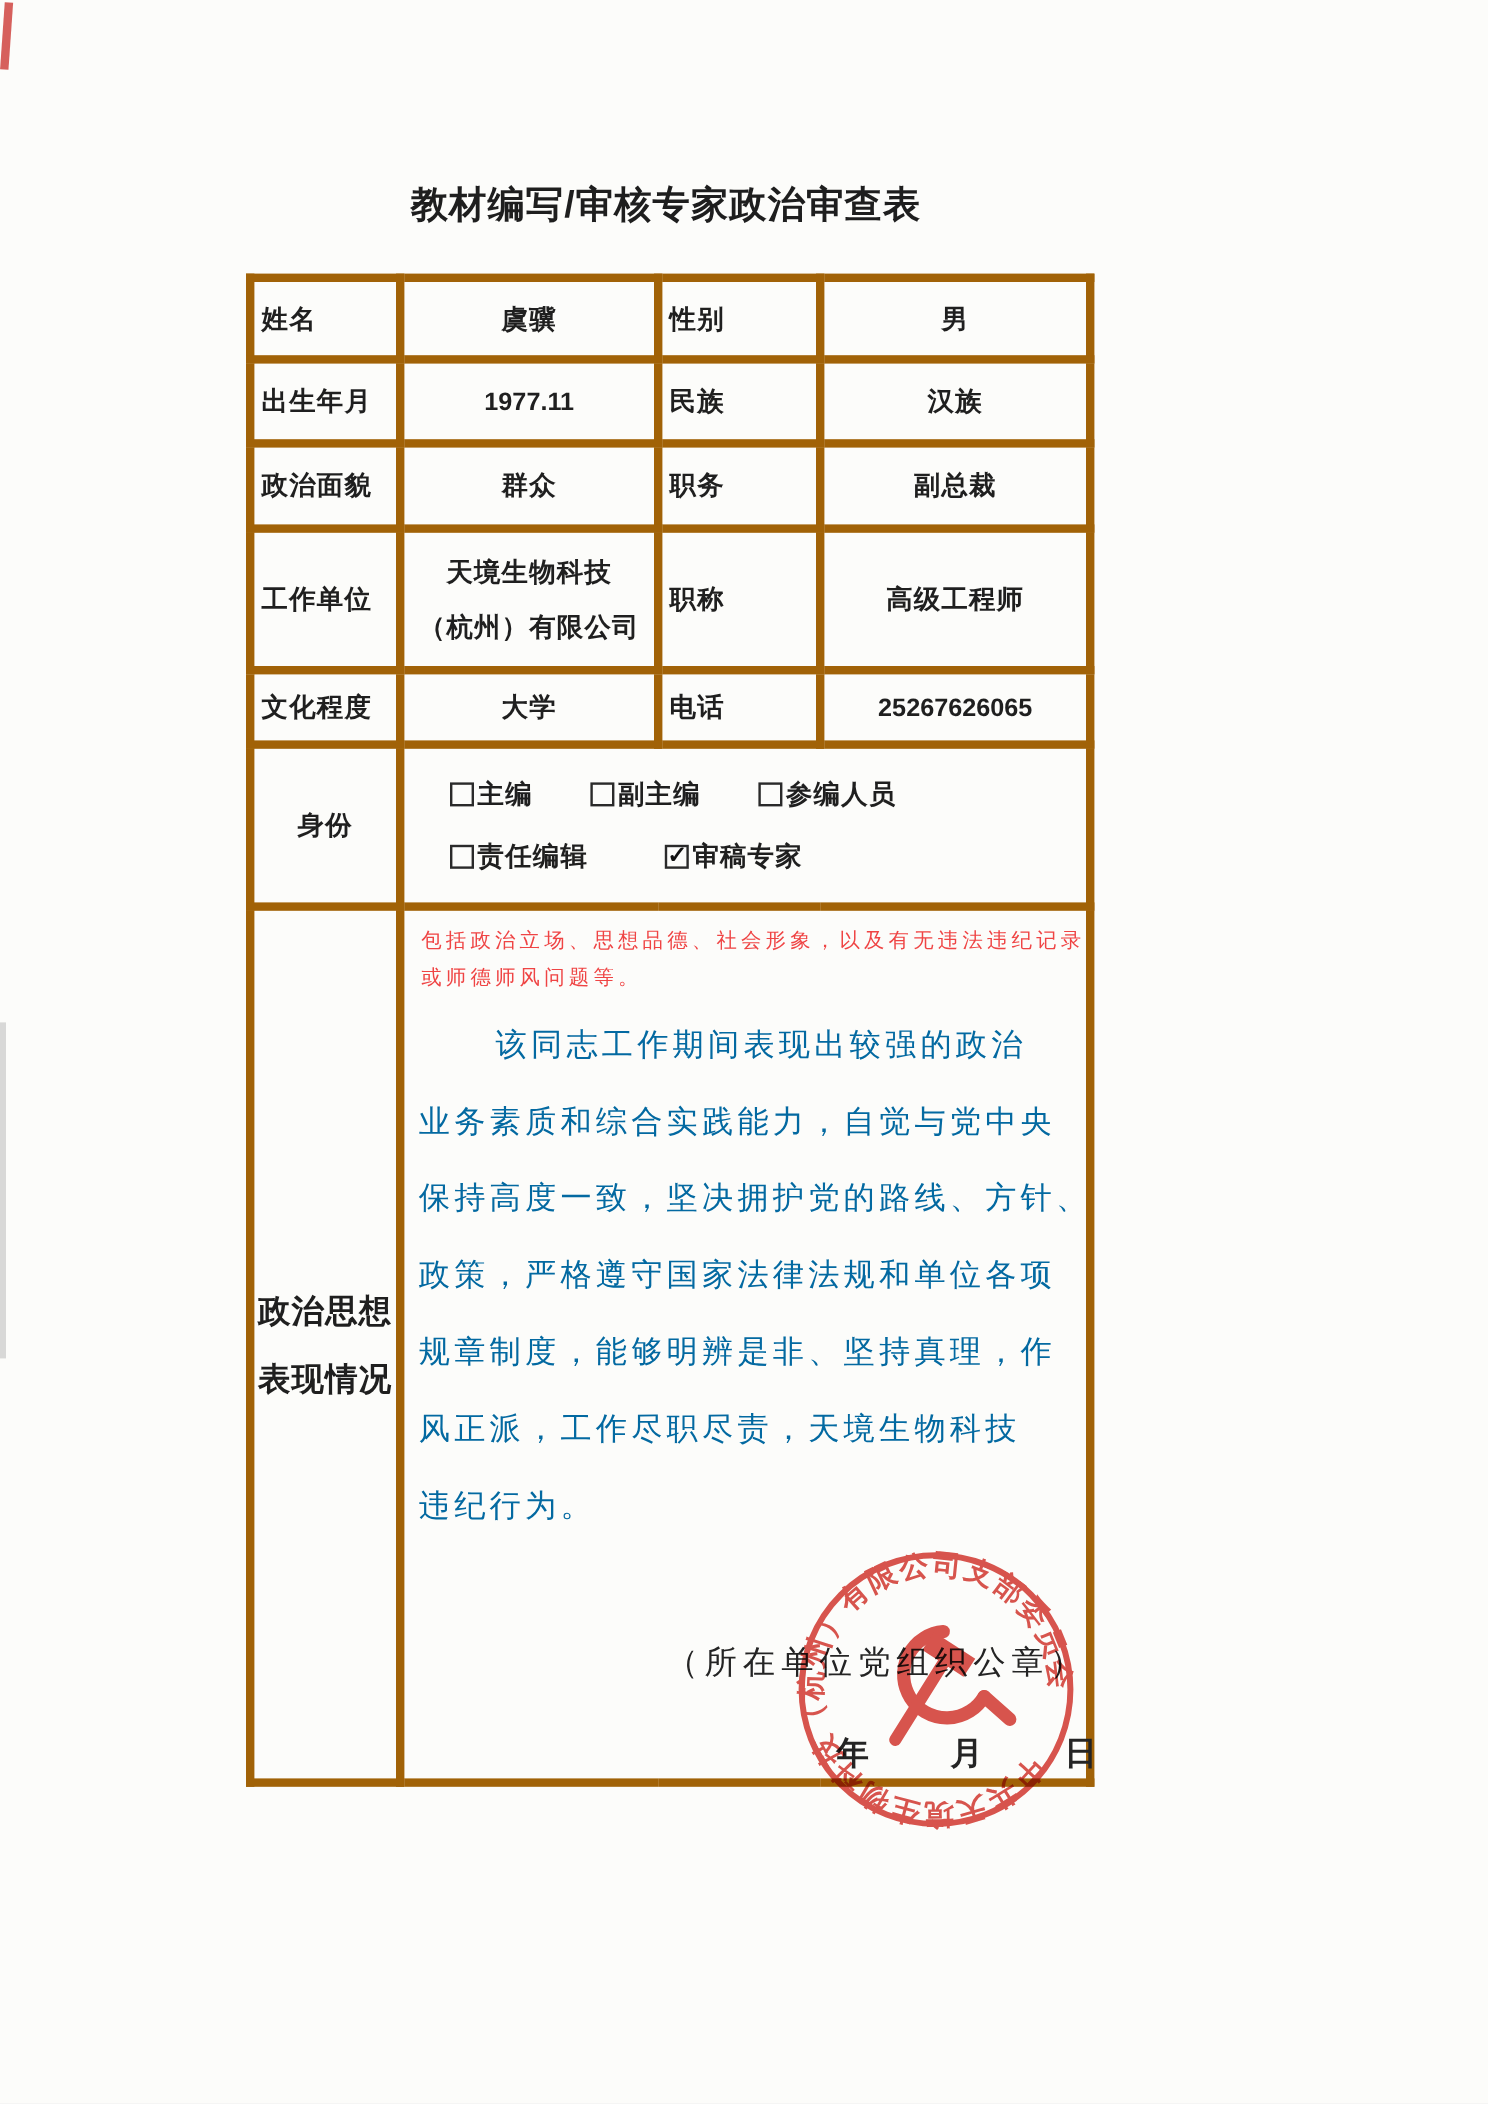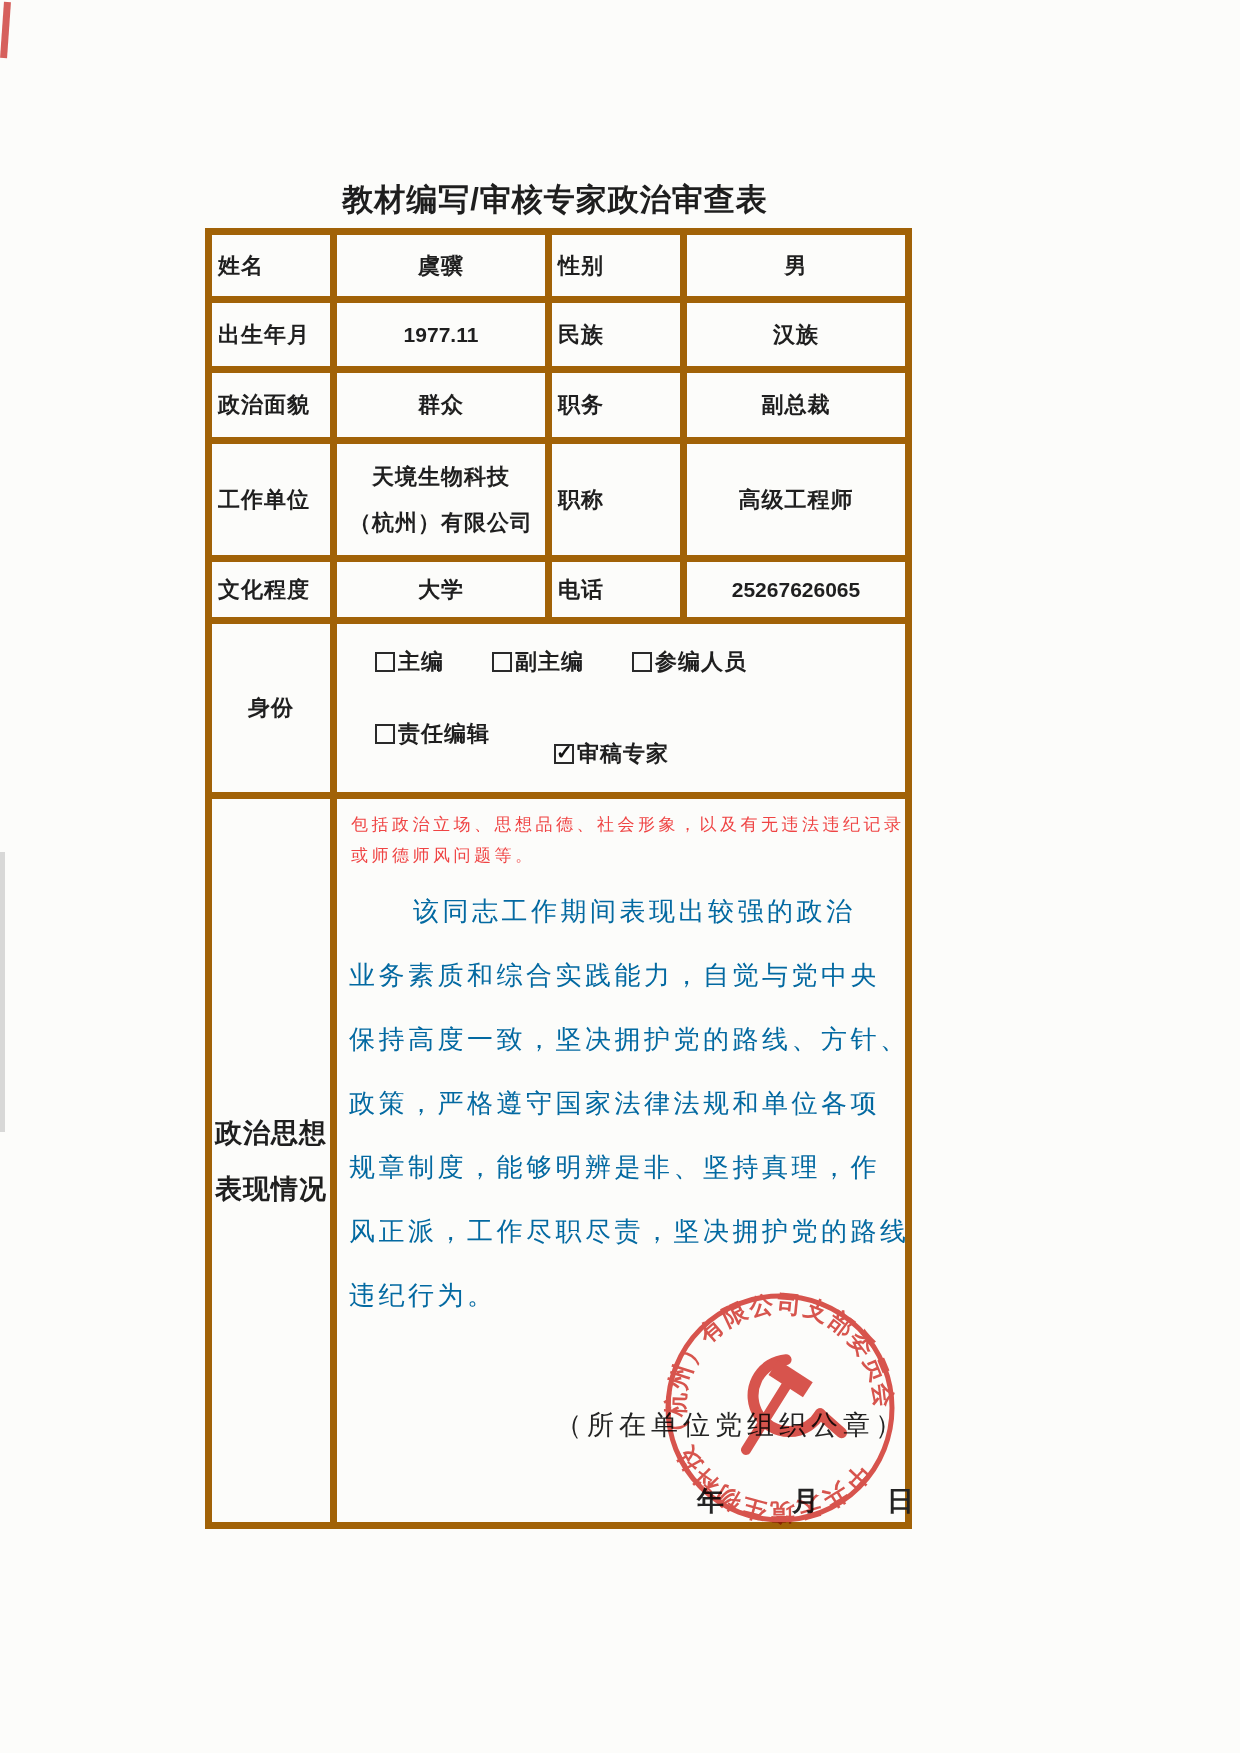--- a/index.html
+++ b/index.html
@@ -20,21 +20,21 @@
     position:absolute;left:2px;top:2px;width:7px;height:56px;
     background:#cf4440;transform:rotate(4deg);opacity:.85;
   }
   .edge-sliver{
     position:absolute;left:0;top:852px;width:5px;height:280px;
     background:#c9c9c7;opacity:.7;
   }
   .doc-title{
     position:absolute;left:205px;top:150px;width:700px;
     text-align:center;
-    font-size:31px;font-weight:bold;letter-spacing:1px;color:#1e1e1e;margin-top:29px;
+    font-size:31px;font-weight:bold;letter-spacing:1px;color:#1e1e1e;
   }
   
   table.form{
     position:absolute;left:205px;top:228px;
     width:700px;border-collapse:collapse;table-layout:fixed;
     font-size:22px;color:#1f1f1f;
   }
   table.form td{
     border:7px solid #a16207;
     padding:0 6px;
@@ -173,21 +173,21 @@
           <span class="opt">
             <span class="cbx"></span>
             <span>参编人员</span>
           </span>
         </div>
         <div class="cbx-line" style="margin-top:22px;">
           <span class="opt">
             <span class="cbx"></span>
             <span>责任编辑</span>
           </span>
-          <span class="opt" style="margin-left:40px;margin-top:40px;">
+          <span class="opt" style="margin-left:40px;">
             <span class="cbx checked"></span>
             <span>审稿专家</span>
           </span>
         </div>
       </td>
     </tr>
     <tr style="height:727px">
       <td class="poli-lbl" style="padding:0;">
         <div>政治思想</div>
         <div>表现情况</div>
@@ -197,21 +197,21 @@
           <div class="note">
             <div>包括政治立场、思想品德、社会形象，以及有无违法违纪记录</div>
             <div>或师德师风问题等。</div>
           </div>
           <div class="paragraph">
             <div class="pline">该同志工作期间表现出较强的政治</div>
             <div class="pline">业务素质和综合实践能力，自觉与党中央</div>
             <div class="pline">保持高度一致，坚决拥护党的路线、方针、</div>
             <div class="pline">政策，严格遵守国家法律法规和单位各项</div>
             <div class="pline">规章制度，能够明辨是非、坚持真理，作</div>
-            <div class="pline">风正派，工作尽职尽责，坚决拥护党的路线</div>
+            <div class="pline">风正派，工作尽职尽责，天境生物科技</div>
             <div class="pline">违纪行为。</div>
           </div>
           <div class="seal-caption">（所在单位党组织公章）</div>
           <div class="date-line">
             <span>年</span>
             <span>月</span>
             <span>日</span>
           </div>
         </div>
       </td>

